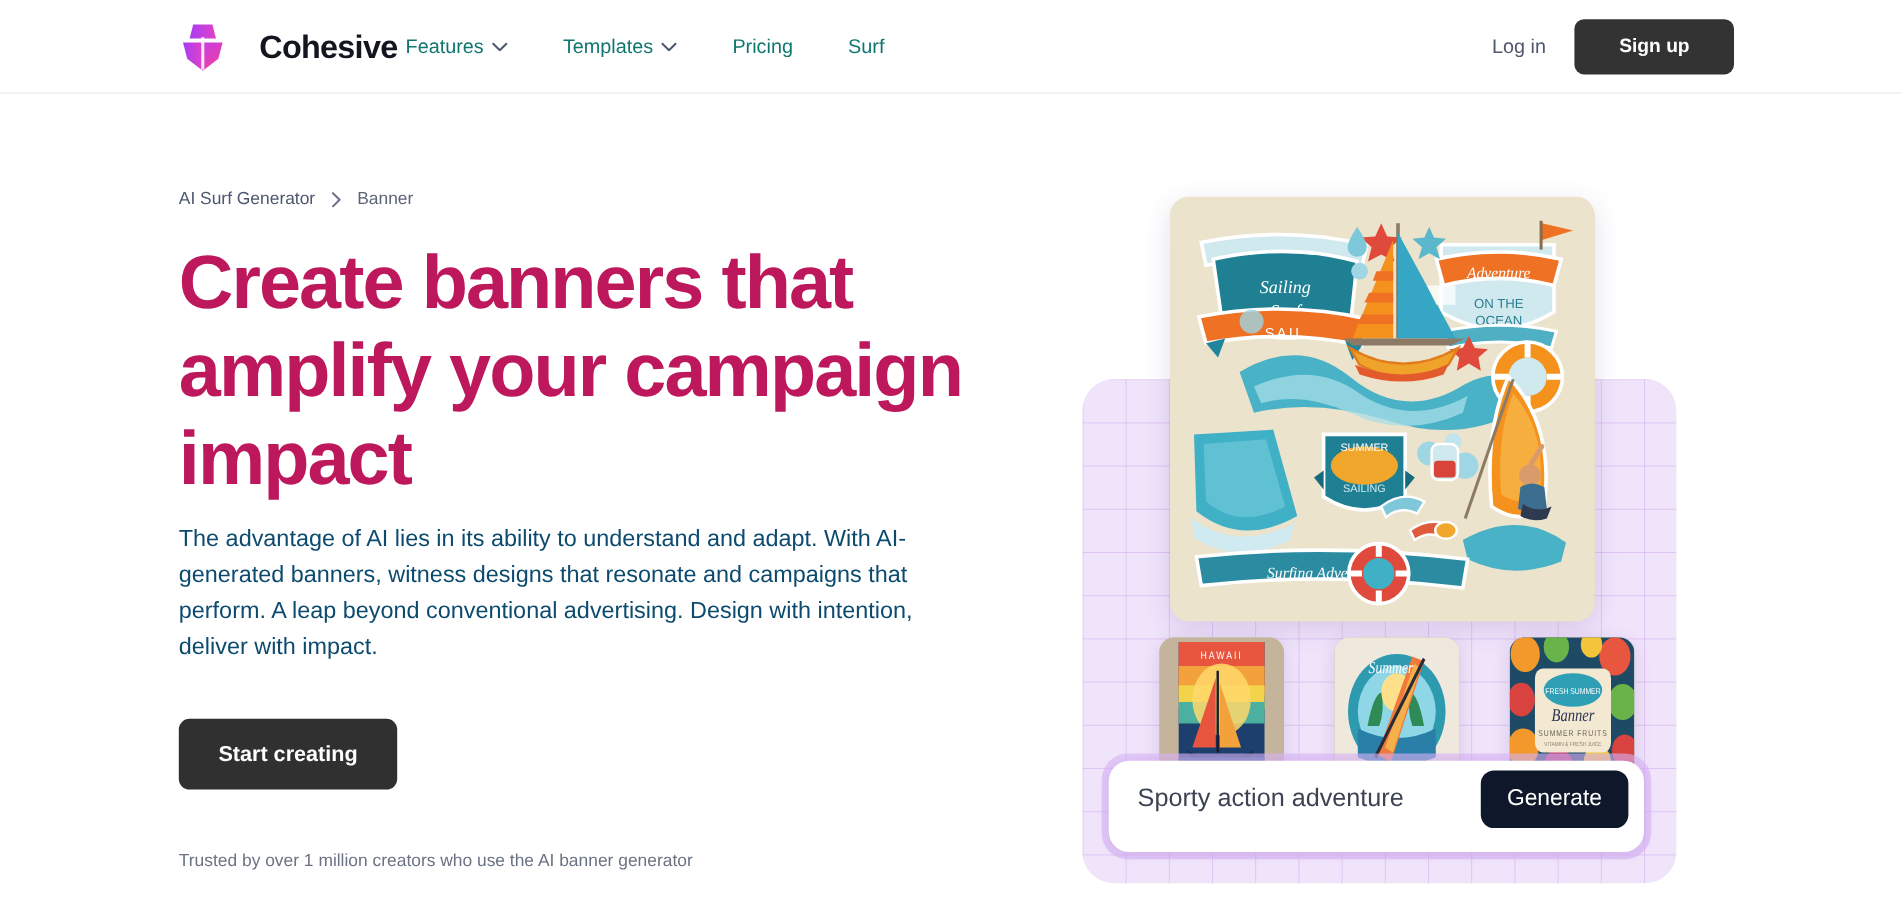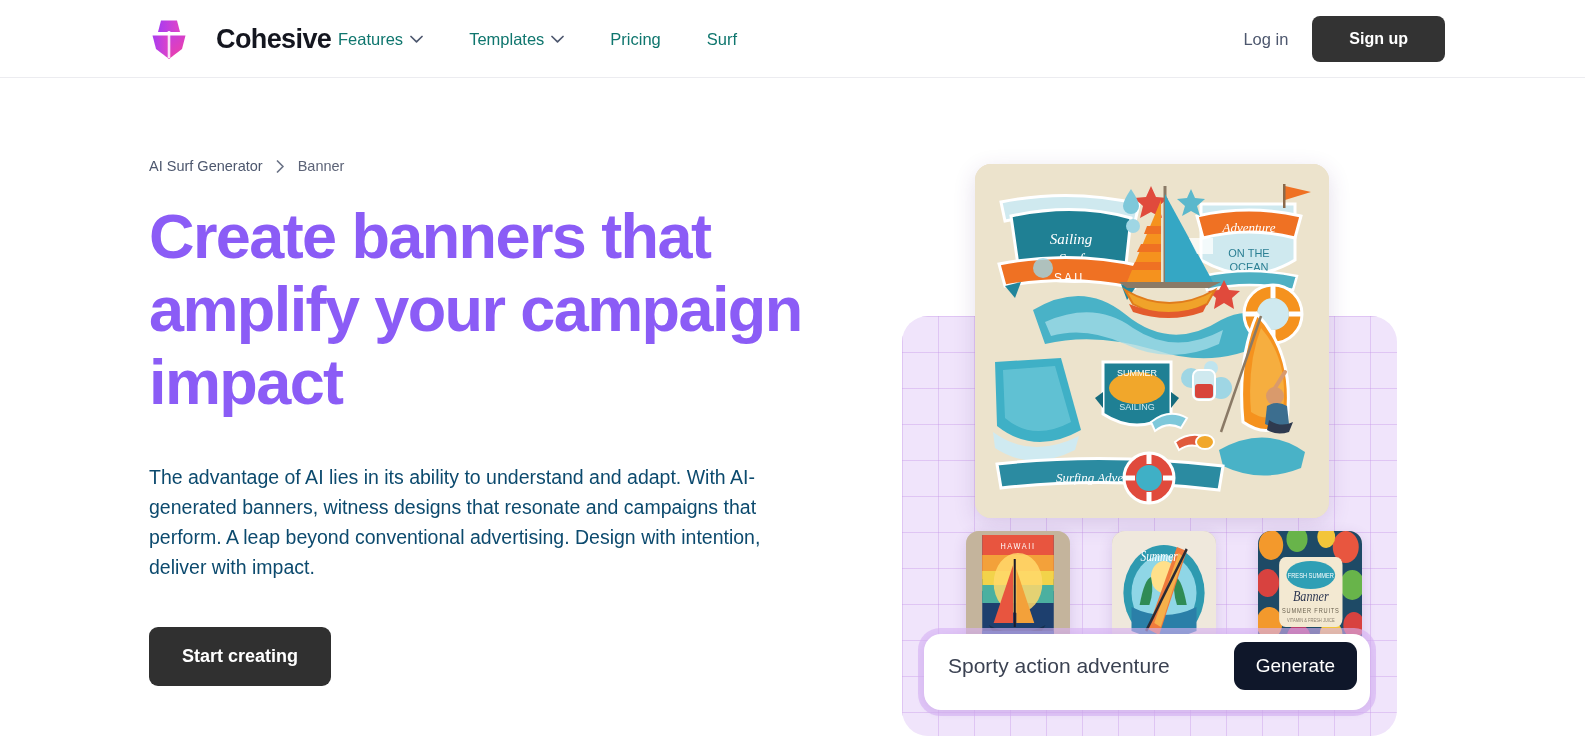--- a/index.html
+++ b/index.html
@@ -111,24 +111,24 @@
     margin-bottom: 26px;
   }
   .breadcrumb .crumb { cursor: pointer; white-space: nowrap; }
   .breadcrumb .crumb.current { color: #5d6478; cursor: default; }
   .crumb-sep { width: 9px; height: 13px; display: block; }
 
   .hero-title {
     font-size: 63px;
     line-height: 1.16;
     font-weight: 700;
-    color: #8b5cf6;
+    color: #be185d;
     letter-spacing: -1.6px;
     max-width: 660px;
-    margin-bottom: 44px;
+    margin-bottom: 16px;
   }
 
   .hero-desc {
     font-size: 19.5px;
     line-height: 1.53;
     color: #0c4a6e;
     max-width: 645px;
     margin-bottom: 44px;
   }
 
@@ -322,20 +322,21 @@
       </span>
       <span class="crumb current">Banner</span>
     </div>
 
     <h1 class="hero-title">Create banners that amplify your campaign impact</h1>
 
     <p class="hero-desc">The advantage of AI lies in its ability to understand and adapt. With AI-generated banners, witness designs that resonate and campaigns that perform. A leap beyond conventional advertising. Design with intention, deliver with impact.</p>
 
     <button class="cta-btn">Start creating</button>
 
+    <div class="trust-text">Trusted by over 1 million creators who use the AI banner generator</div>
   </div>
 
   <div class="right-col">
 
     <div class="grid-panel"></div>
 
     <div class="hero-art">
       <svg viewBox="0 0 354 354" preserveAspectRatio="none">
         <rect width="354" height="354" fill="#ece3cc"></rect>
 

